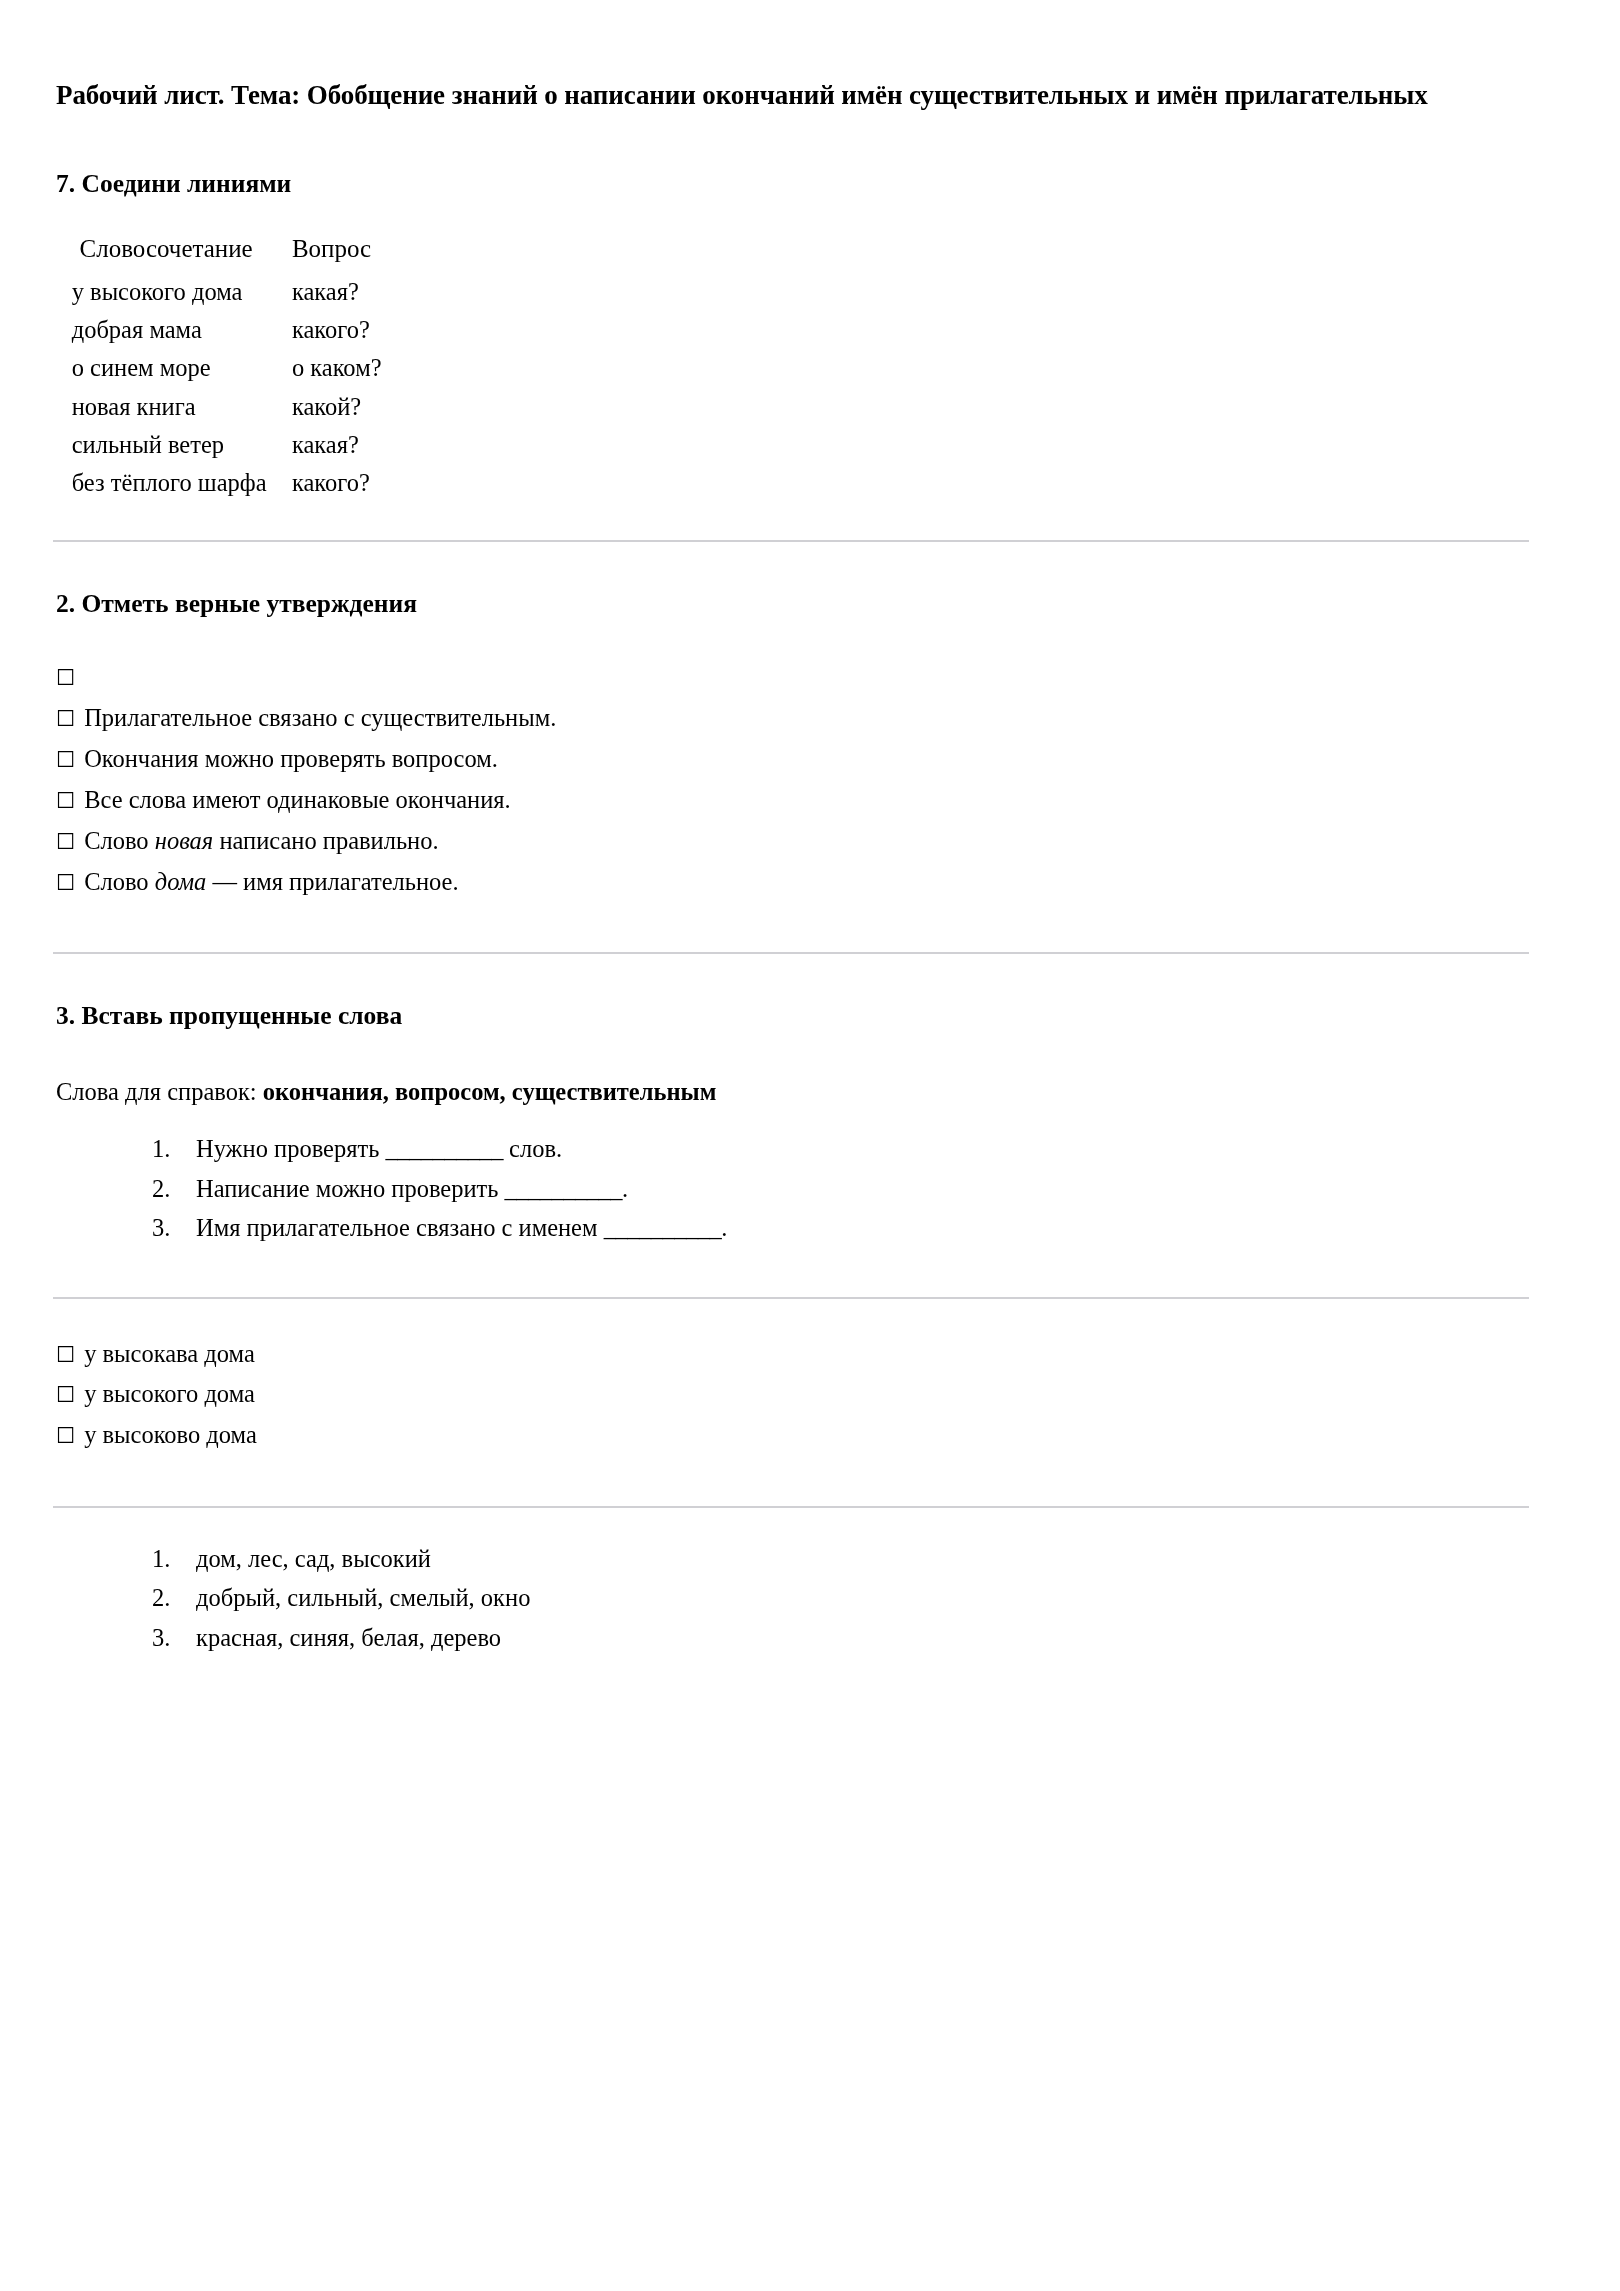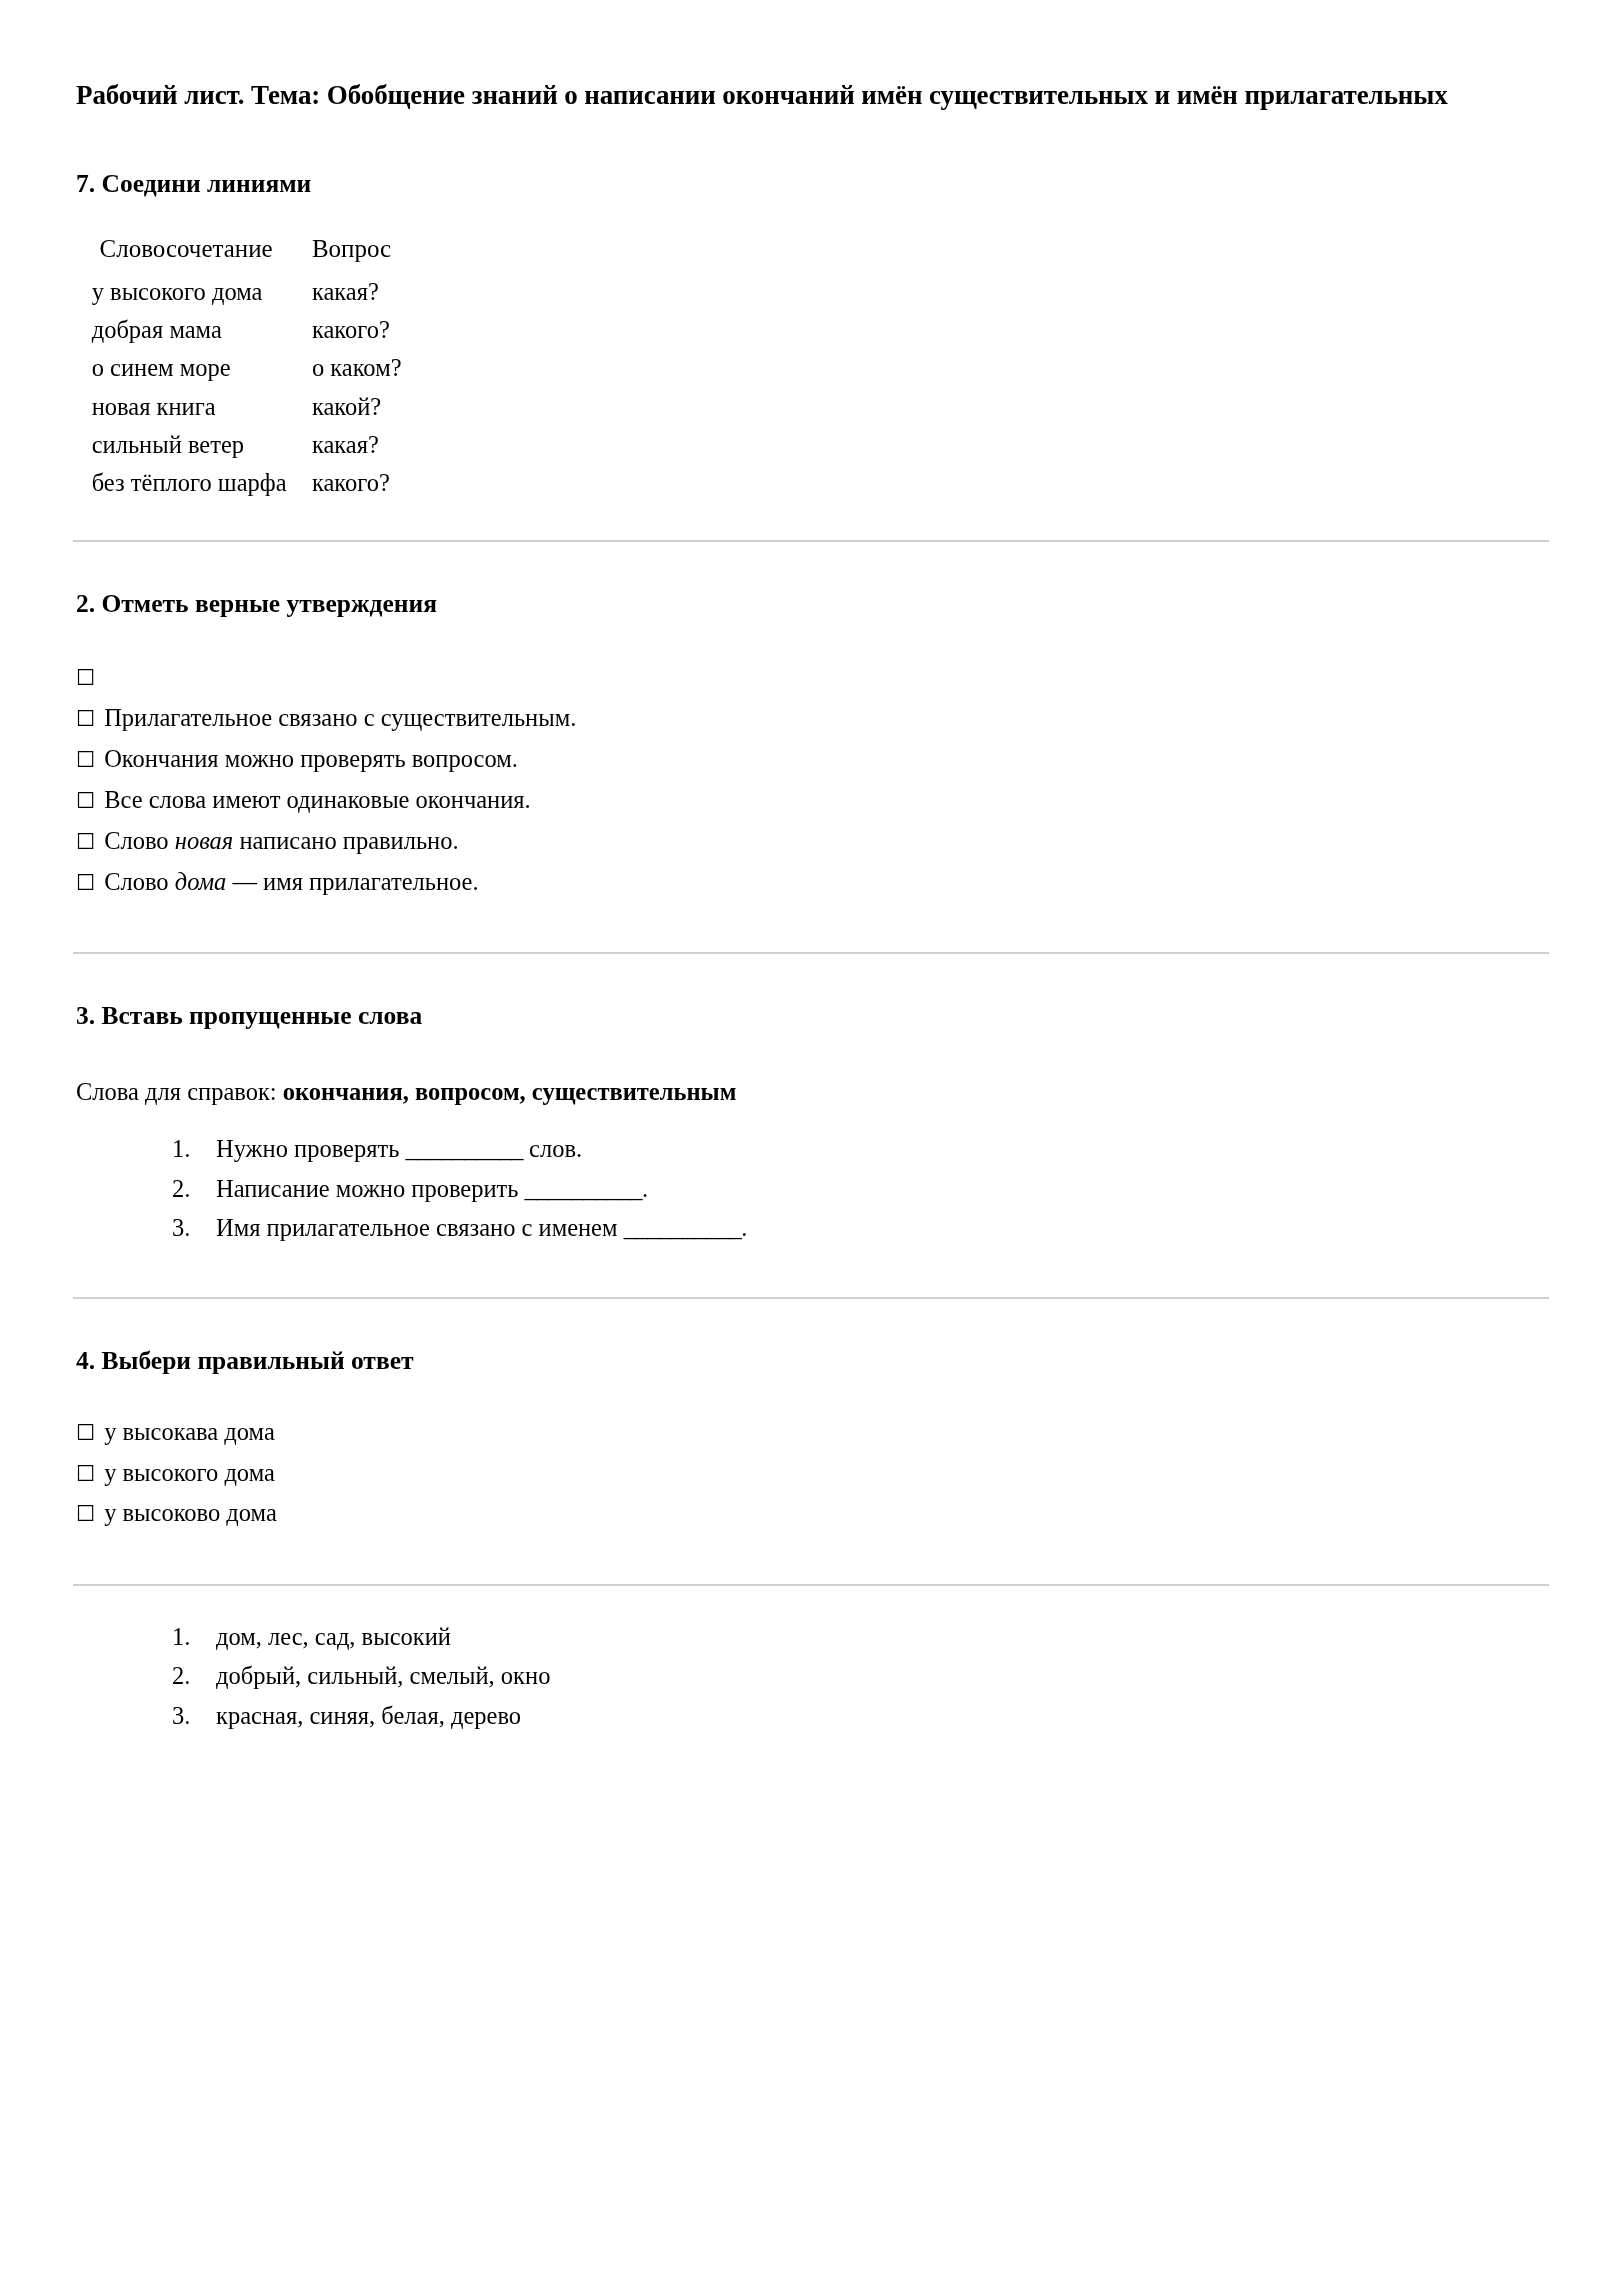--- a/index.html
+++ b/index.html
@@ -13,21 +13,21 @@
     min-height: 2292px;
     font-family: "Liberation Serif", "DejaVu Serif", serif;
     color: #000000;
     -webkit-font-smoothing: antialiased;
   }
   .page {
     position: relative;
     width: 1620px;
     min-height: 2292px;
     box-sizing: border-box;
-    padding: 76px 74px 59px 76px;
+    padding: 76px 74px 59px 56px;
   }
   .doc-title {
     font-size: 27px;
     font-weight: bold;
     line-height: 1.42;
     letter-spacing: -0.1px;
     margin: 0 0 0 0;
     max-width: 1460px;
   }
   .section {
@@ -250,21 +250,20 @@
       </li>
       <li>
         <span class="marker">3.</span><span>Имя прилагательное связано с именем </span><span class="blank">__________</span><span>.</span>
       </li>
     </ol>
   </div>
 
   <hr class="rule rule-3">
 
   <div class="section">
-    <div class="section-heading sec-heading-after-rule">4. Выбери правильный ответ</div>
 
 
     <ul class="check-list answer-list">
       <li>
         <span class="checkbox-glyph">☐</span>
         <span class="stmt-text">у высокава дома</span>
       </li>
       <li>
         <span class="checkbox-glyph">☐</span>
         <span class="stmt-text">у высокого дома</span>

